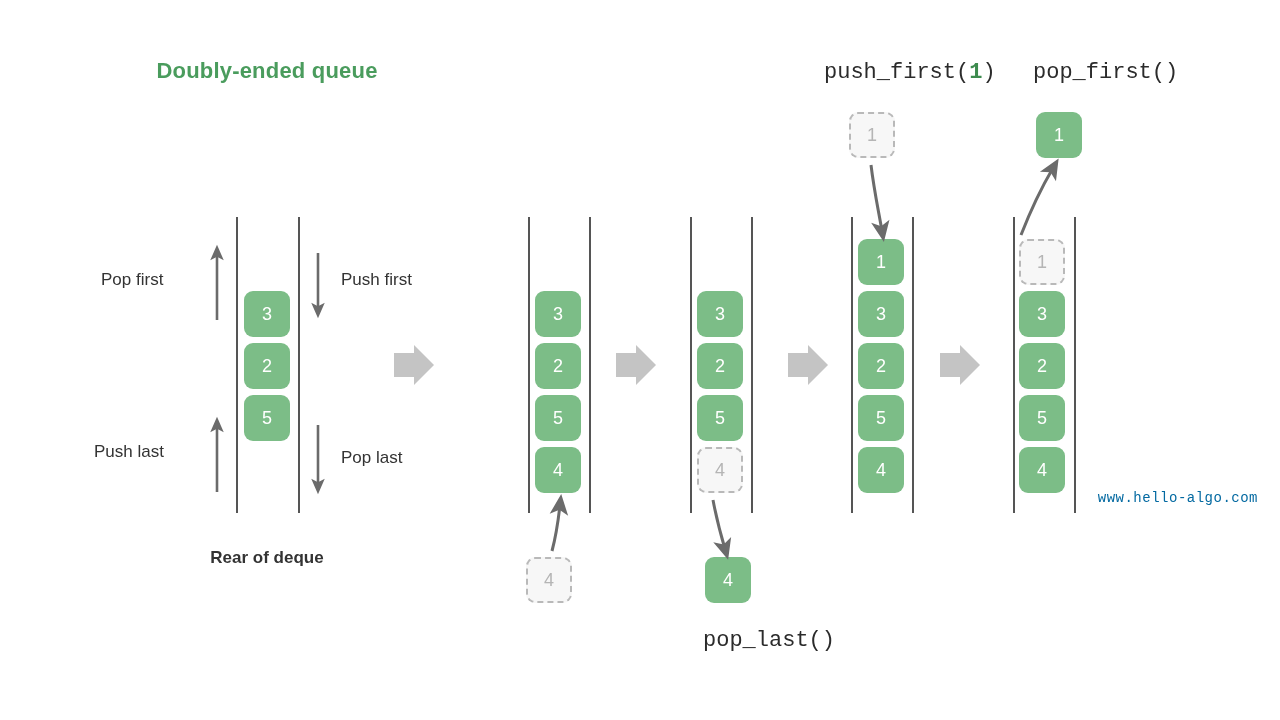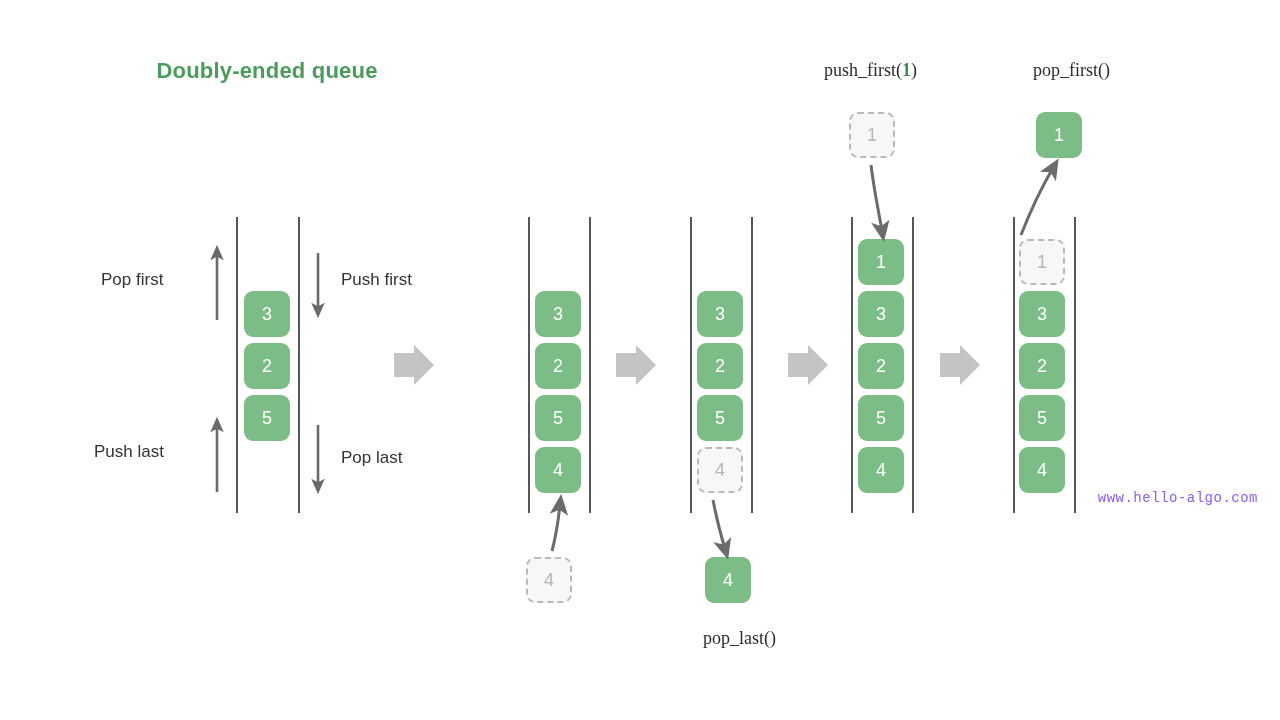--- a/index.html
+++ b/index.html
@@ -85,60 +85,61 @@
     white-space: nowrap;
   }
   #pop-first-label  { left: 101px; top: 270px; }
   #push-first-label { left: 341px; top: 270px; }
   #push-last-label  { left: 94px;  top: 442px; }
   #pop-last-label   { left: 341px; top: 448px; }
 
   
   .code-caption {
     position: absolute;
-    font-family: Liberation Serif, serif;
-    font-size: 18px;
+    font-family: Liberation Mono, monospace;
+    font-size: 22px;
     color: #2b2b2b;
     white-space: nowrap;
   }
   .code-caption .arg {
     color: #3d8b4e;
     font-weight: bold;
   }
   #cap-push-last  { left: 503px; top: 628px; }
   #cap-pop-last   { left: 703px; top: 628px; }
   #cap-push-first { left: 824px; top: 60px; }
   #cap-pop-first  { left: 1033px; top: 60px; }
 
   
   #watermark {
     position: absolute;
     right: 22px;
     bottom: 14px;
     font-family: "Liberation Mono", monospace;
     font-size: 14px;
-    color: #8b5cf6;
+    color: #0369a1;
     letter-spacing: .5px;
   }
 
   svg.overlay {
     position: absolute;
     left: 0; top: 0;
     width: 1280px;
     height: 720px;
     pointer-events: none;
   }
 </style>
 </head>
 <body>
 
 <div class="stage">
 
   <div id="title-line1">Doubly-ended queue</div>
 
+  <div class="edge-label" id="rear-label">Rear of deque</div>
 
   <div class="rail" style="left:236px; top:217px; height:296px;"></div>
   <div class="rail" style="left:298px; top:217px; height:296px;"></div>
 
   <div class="box solid" style="left:244px; top:291px;">3</div>
   <div class="box solid" style="left:244px; top:343px;">2</div>
   <div class="box solid" style="left:244px; top:395px;">5</div>
 
   <div class="side-label" id="pop-first-label">Pop first</div>
   <div class="side-label" id="push-first-label">Push first</div>

